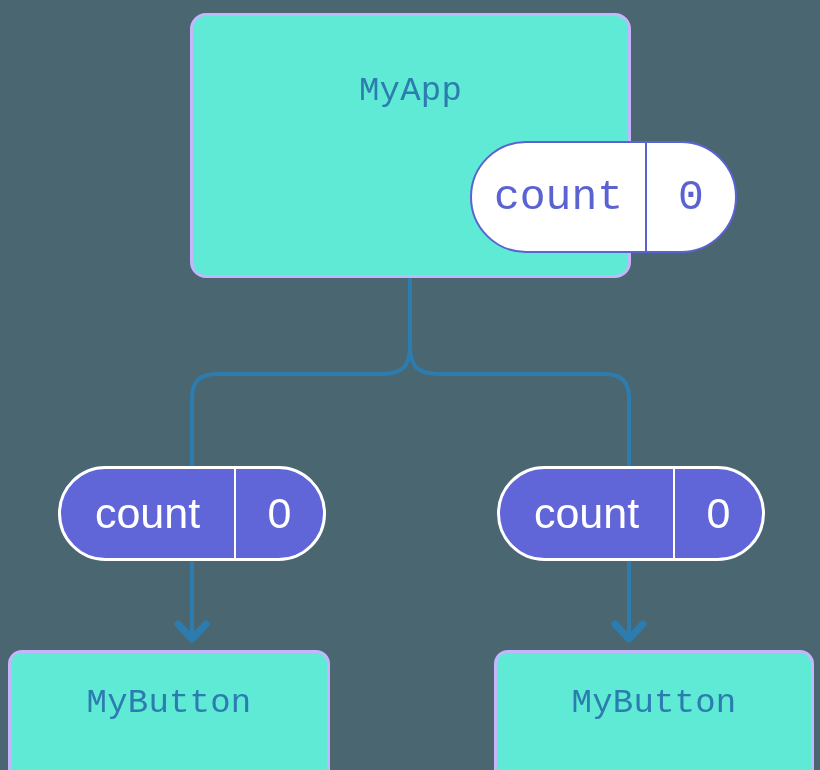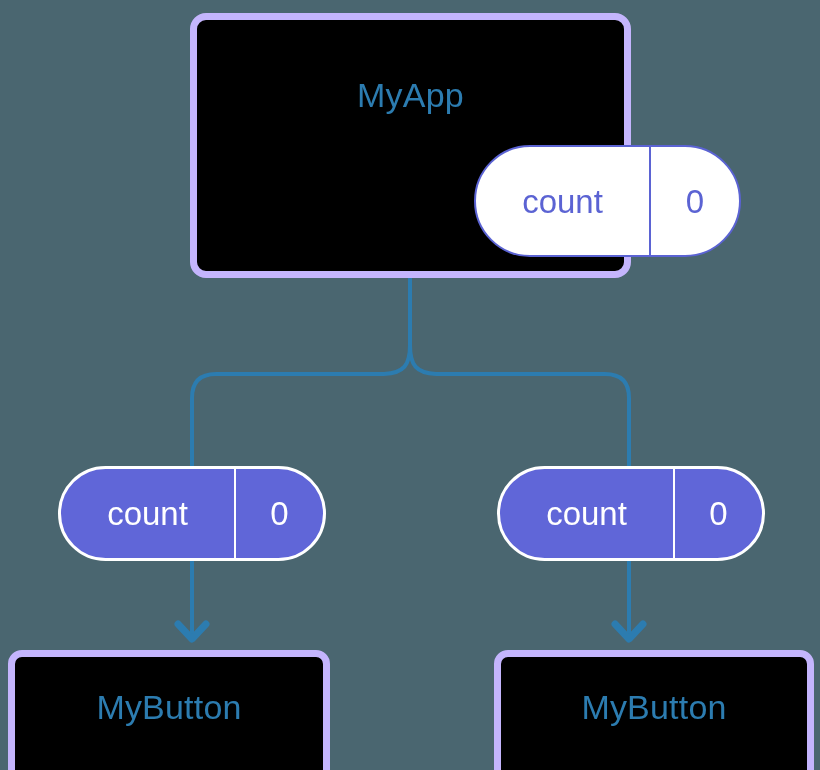--- a/index.html
+++ b/index.html
@@ -24,24 +24,25 @@
     left: 0;
     top: 0;
     width: 820px;
     height: 770px;
     pointer-events: none;
   }
 
   
   .component-box {
     position: absolute;
-    background: #000000;
-    border: 7px solid #c4b5fd;
+    background: #5eead4;
+    border: 3px solid #c4b5fd;
     border-radius: 14px;
     box-sizing: border-box;
+    font-family: Liberation Mono, monospace;
   }
   .component-title {
     color: #2c7cb0;
     font-size: 34px;
     line-height: 1;
     letter-spacing: 0.2px;
     text-align: center;
     white-space: nowrap;
   }
 
@@ -82,21 +83,21 @@
     align-items: stretch;
     box-sizing: border-box;
     border-radius: 999px;
     overflow: hidden;
   }
   .state-pill .pill-key,
   .state-pill .pill-value {
     display: flex;
     align-items: center;
     justify-content: center;
-    font-size: 33px;
+    font-size: 43px;
     line-height: 1;
     white-space: nowrap;
     box-sizing: border-box;
   }
 
   
   .state-pill.outlined {
     background: #ffffff;
     border: 2px solid #5b63d3;
     color: #5b63d3;

